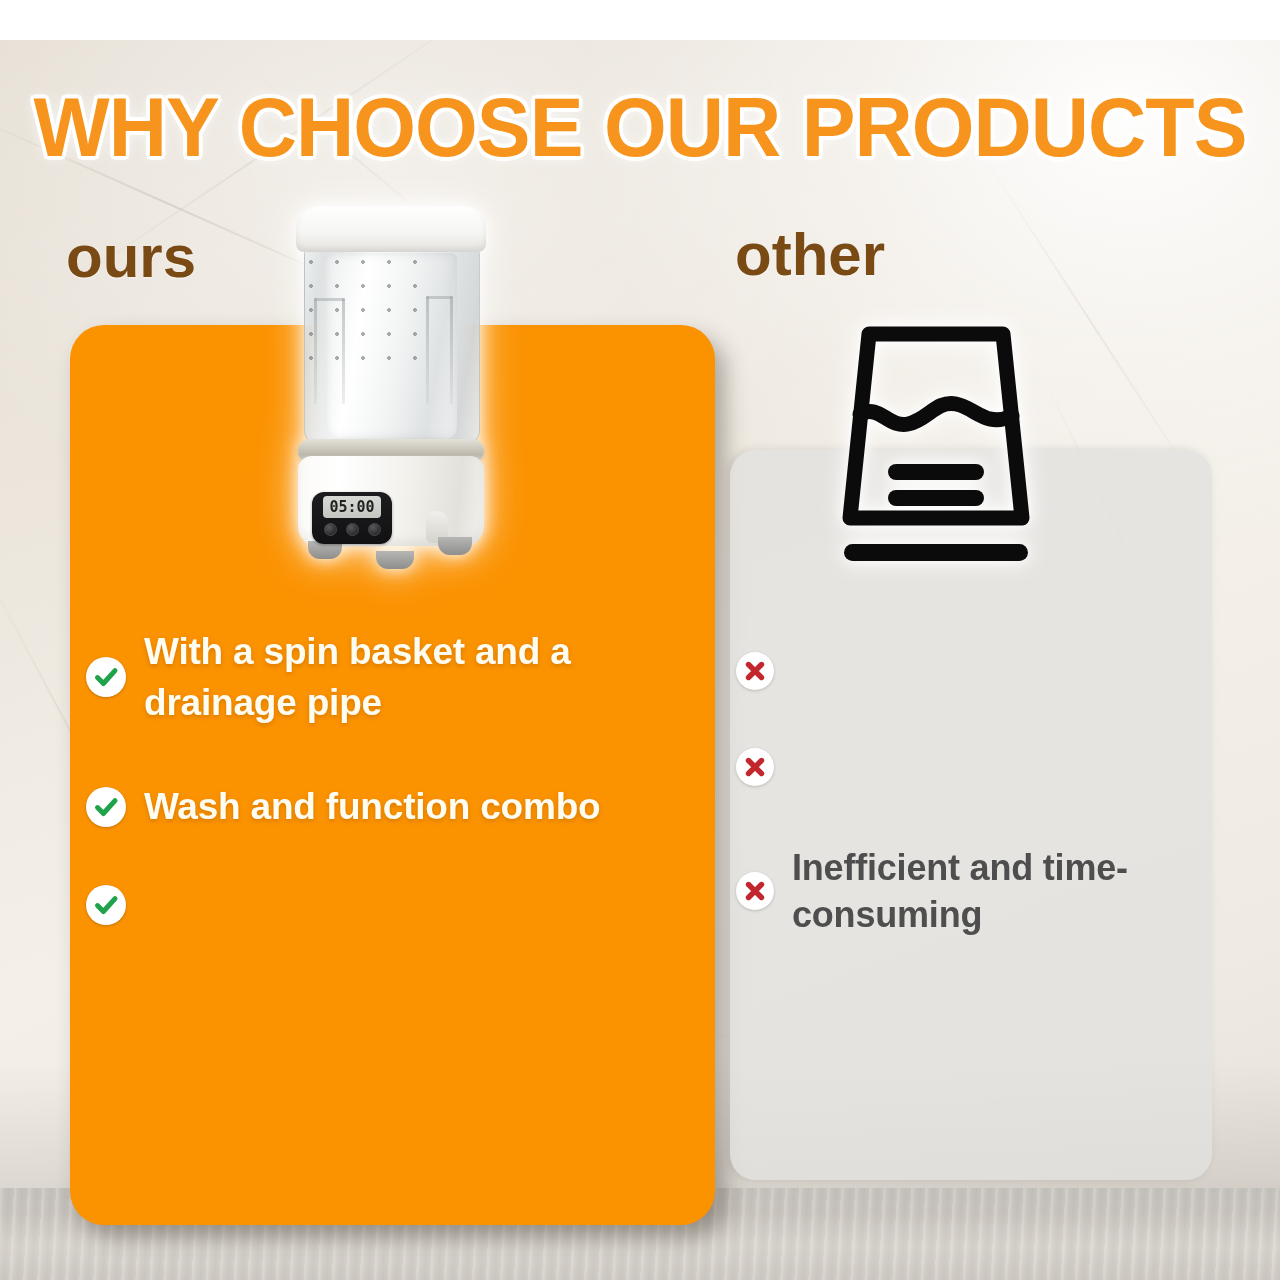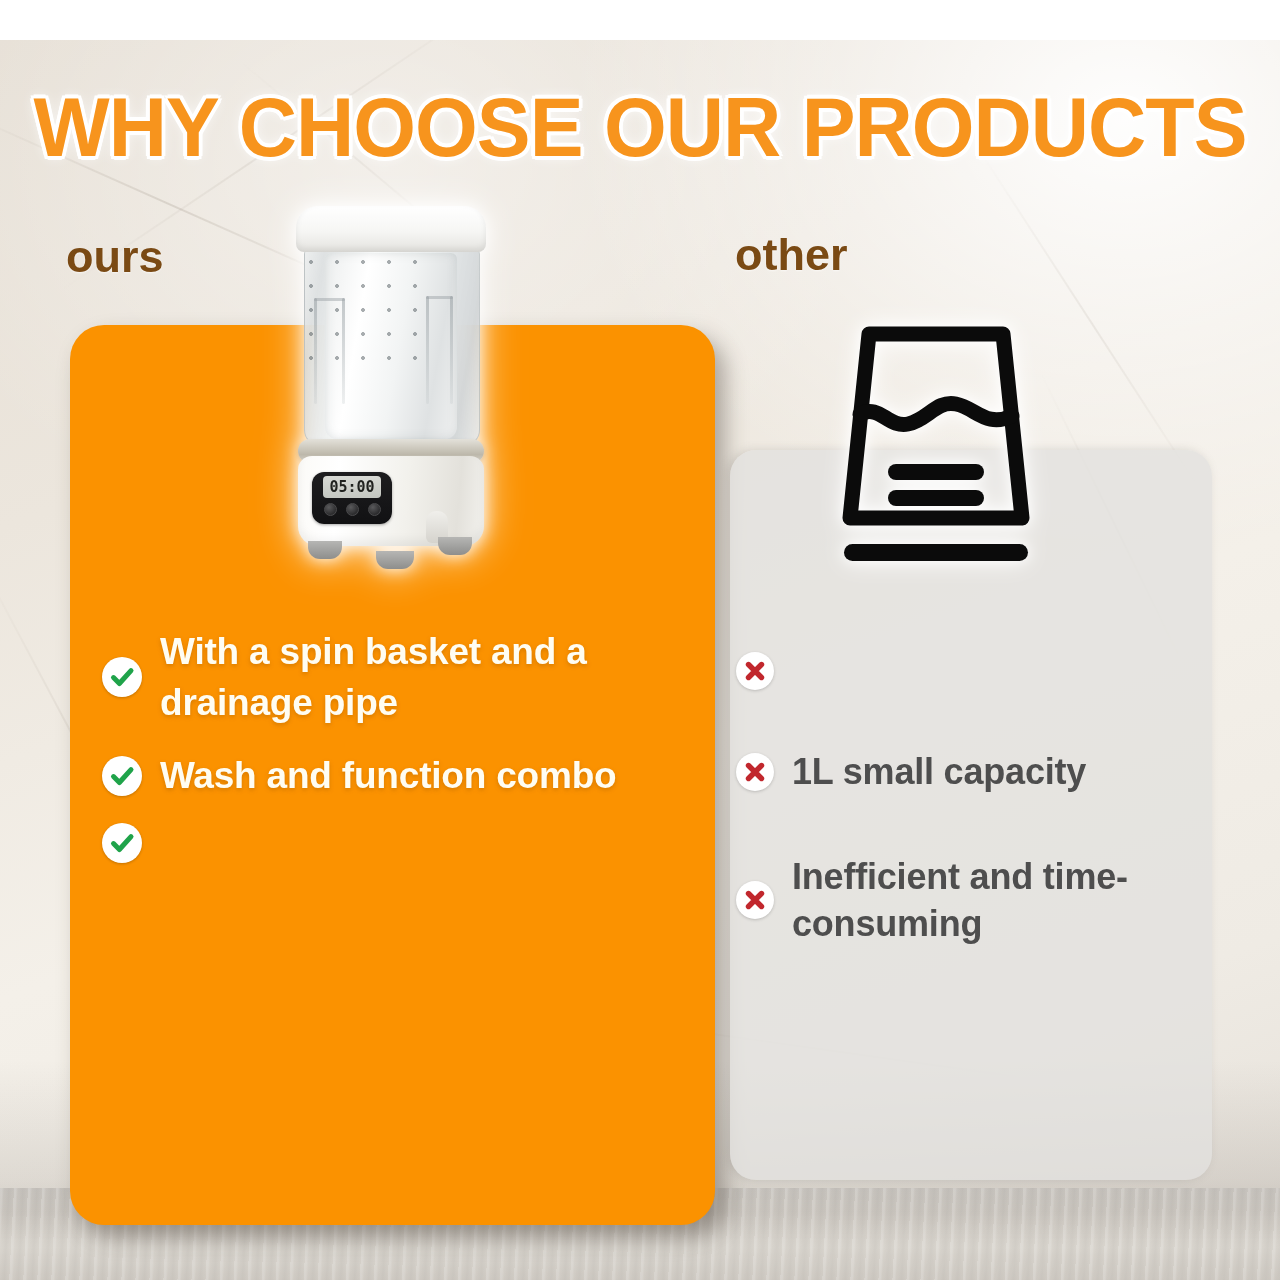--- a/index.html
+++ b/index.html
@@ -86,21 +86,21 @@
       0 0 2px #fff, 0 0 3px #fff,
       4px 0 0 #fff, -4px 0 0 #fff, 0 4px 0 #fff, 0 -4px 0 #fff,
       3px 3px 0 #fff, -3px 3px 0 #fff, 3px -3px 0 #fff, -3px -3px 0 #fff,
       0 0 14px rgba(255,255,255,0.95);
   }
 
   
   .col-label {
     position: absolute;
     font-weight: 700;
-    font-size: 45px;
+    font-size: 60px;
     line-height: 50px;
     color: #7A4A14;
     text-shadow: 0 1px 2px rgba(255,255,255,0.6);
   }
   .col-label.ours  { left: 66px;  top: 192px; }
   .col-label.other { left: 735px; top: 190px; }
 
   
   .panel-ours {
     position: absolute;
@@ -119,24 +119,24 @@
     box-shadow: -3px 0 10px rgba(120,115,110,0.22);
   }
 
   
   .list {
     position: absolute;
     display: flex;
     flex-direction: column;
   }
   .list-ours {
-    left: 102px;
+    left: 86px;
     top: 586px;
     width: 620px;
-    gap: 22px;
+    gap: 53px;
   }
   .list-other {
     left: 736px;
     top: 612px;
     width: 500px;
     gap: 58px;
   }
 
   .row {
     display: flex;
@@ -251,21 +251,21 @@
   .p-base {
     position: absolute;
     left: 22px; top: 250px;
     width: 186px; height: 90px;
     border-radius: 14px 14px 20px 20px;
     background: linear-gradient(95deg, #fbfaf7 0%, #ffffff 22%, #f2f1ec 58%, #e3e1db 85%, #f3f2ee 100%);
     box-shadow: inset 0 -6px 10px rgba(0,0,0,0.06);
   }
   .p-screen {
     position: absolute;
-    left: 36px; top: 266px;
+    left: 36px; top: 286px;
     width: 80px; height: 52px;
     border-radius: 12px;
     background: linear-gradient(180deg, #1d1d1f 0%, #111113 100%);
     box-shadow: 0 1px 3px rgba(0,0,0,0.35);
     display: flex;
     flex-direction: column;
     align-items: center;
     justify-content: flex-start;
     padding-top: 4px;
     box-sizing: border-box;
@@ -417,21 +417,20 @@
             <path d="M6.5 6.5 L19.5 19.5 M19.5 6.5 L6.5 19.5" fill="none" stroke="#C1272D" stroke-width="5.4" stroke-linecap="round"></path>
           </svg>
       </span>
     </div>
     <div class="row">
       <span class="badge">
         <svg width="26" height="26" viewBox="0 0 26 26">
             <path d="M6.5 6.5 L19.5 19.5 M19.5 6.5 L6.5 19.5" fill="none" stroke="#C1272D" stroke-width="5.4" stroke-linecap="round"></path>
           </svg>
       </span>
-      <span class="row-text">1L small capacity</span>
     </div>
     <div class="row">
       <span class="badge">
         <svg width="26" height="26" viewBox="0 0 26 26">
             <path d="M6.5 6.5 L19.5 19.5 M19.5 6.5 L6.5 19.5" fill="none" stroke="#C1272D" stroke-width="5.4" stroke-linecap="round"></path>
           </svg>
       </span>
       <span class="row-text">Inefficient and time-consuming</span>
     </div>
   </div>

